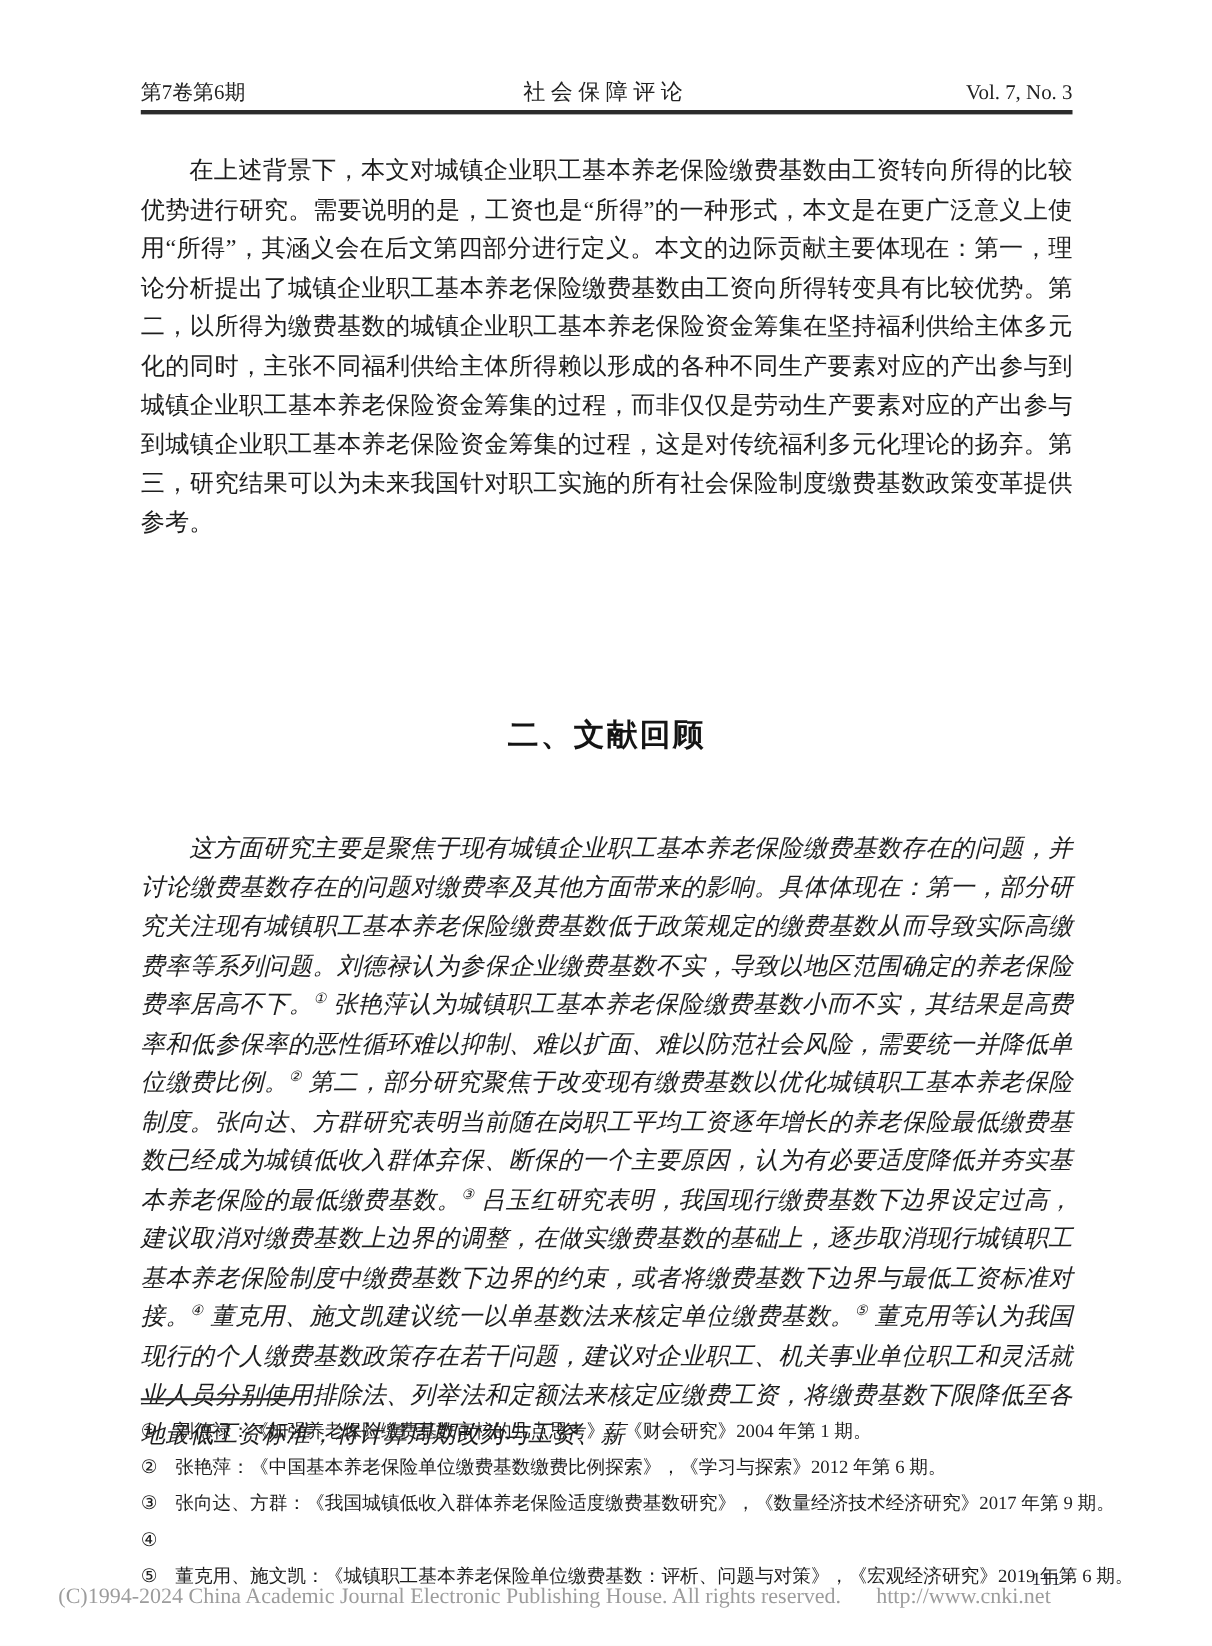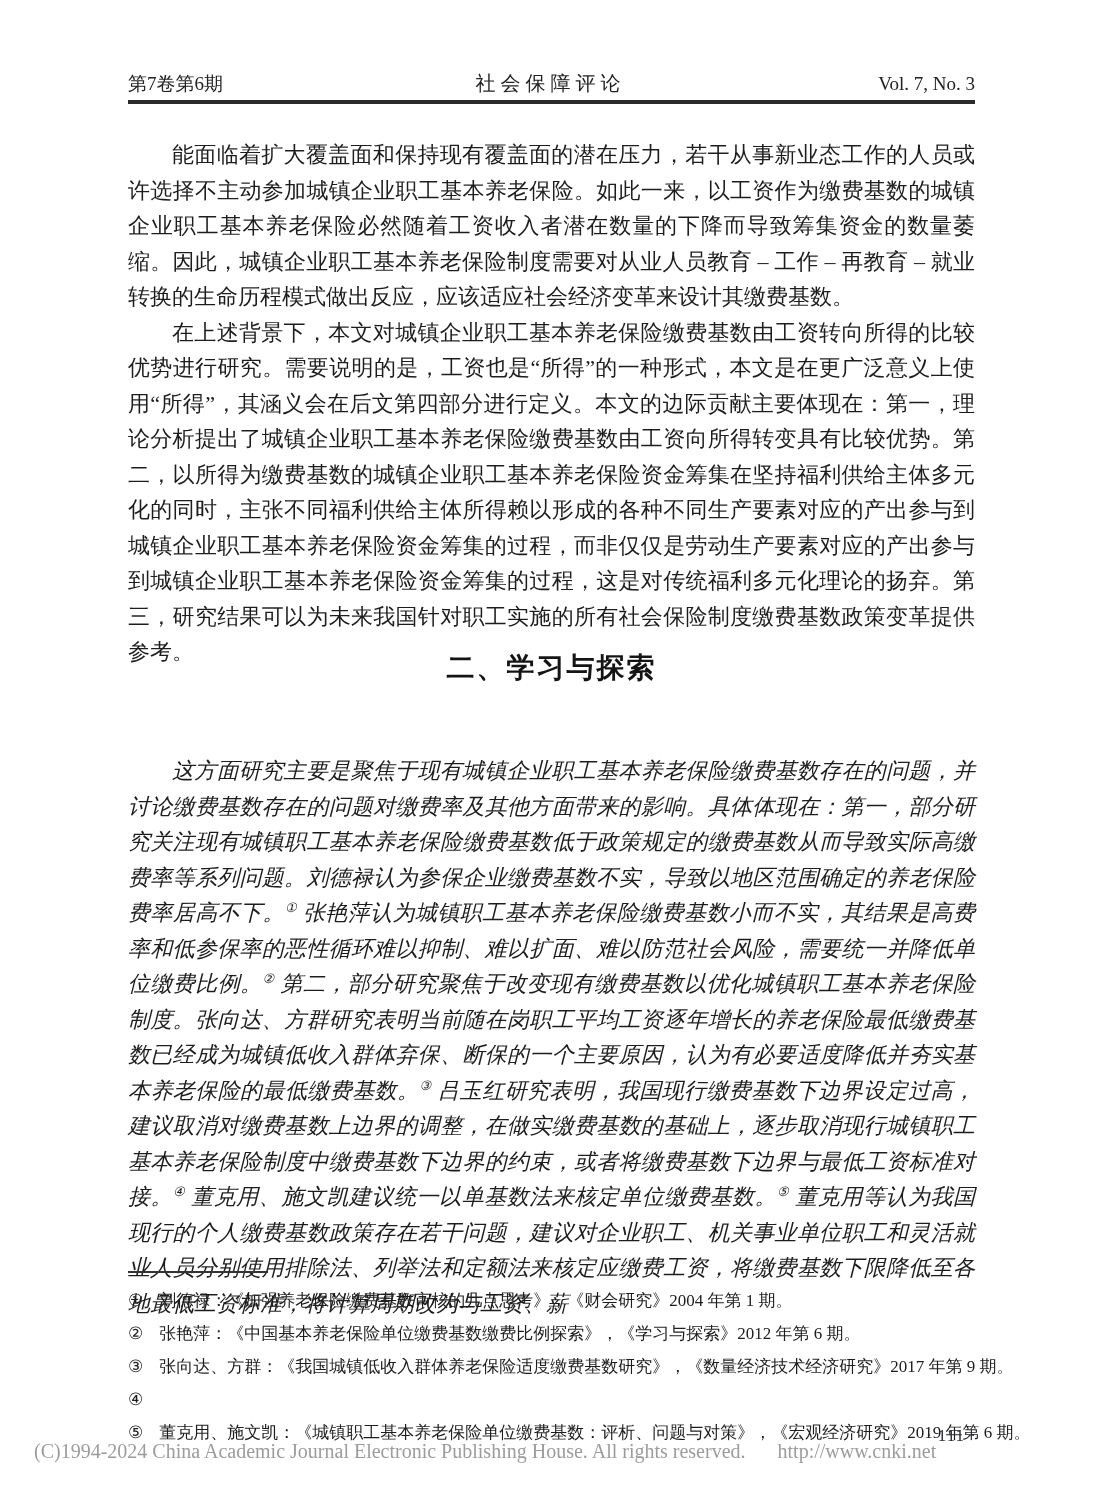--- a/index.html
+++ b/index.html
@@ -49,44 +49,43 @@
     position:absolute;left:128px;top:1284px;width:880px;
     font-size:17px;line-height:33px;color:#1d1d1d;
   }
   .footnote-item{display:flex;white-space:nowrap;}
   .footnote-marker{flex:0 0 auto;margin-right:16px;}
   .page-number{
     position:absolute;right:125px;top:1426px;
     font-size:17px;color:#2a2a3a;letter-spacing:1px;
   }
   .footer-line{
-    position:absolute;left:34px;top:1440px;width:900px;
+    position:absolute;left:53px;top:1440px;width:900px;
     font-size:20px;color:#9c9c9c;
     display:flex;gap:32px;white-space:nowrap;
   }
   .footer-url{color:#9c9c9c;text-decoration:none;}
 </style>
 </head>
 <body>
 
 <div class="page">
 
   <div class="header-row">
     <span>第7卷第6期</span>
     <span class="journal-title">社会保障评论</span>
     <span>Vol. 7, No. 3</span>
   </div>
   <div class="header-rule"></div>
 
   <div class="body-block body-block-1">
-    <p>能面临着扩大覆盖面和保持现有覆盖面的潜在压力，若干从事新业态工作的人员或许选择不主动参加城镇企业职工基本养老保险。如此一来，以工资作为缴费基数的城镇企业职工基本养老保险必然随着工资收入者潜在数量的下降而导致筹集资金的数量萎缩。因此，城镇企业职工基本养老保险制度需要对从业人员教育 – 工作 – 再教育 – 就业转换的生命历程模式做出反应，应该适应社会经济变革来设计其缴费基数。</p>
     <p>在上述背景下，本文对城镇企业职工基本养老保险缴费基数由工资转向所得的比较优势进行研究。需要说明的是，工资也是“所得”的一种形式，本文是在更广泛意义上使用“所得”，其涵义会在后文第四部分进行定义。本文的边际贡献主要体现在：第一，理论分析提出了城镇企业职工基本养老保险缴费基数由工资向所得转变具有比较优势。第二，以所得为缴费基数的城镇企业职工基本养老保险资金筹集在坚持福利供给主体多元化的同时，主张不同福利供给主体所得赖以形成的各种不同生产要素对应的产出参与到城镇企业职工基本养老保险资金筹集的过程，而非仅仅是劳动生产要素对应的产出参与到城镇企业职工基本养老保险资金筹集的过程，这是对传统福利多元化理论的扬弃。第三，研究结果可以为未来我国针对职工实施的所有社会保险制度缴费基数政策变革提供参考。</p>
   </div>
 
-  <div class="section-heading">二、学习与探索</div>
+  <div class="section-heading">二、文献回顾</div>
 
 
   <div class="body-block body-block-2">
     <p>这方面研究主要是聚焦于现有城镇企业职工基本养老保险缴费基数存在的问题，并讨论缴费基数存在的问题对缴费率及其他方面带来的影响。具体体现在：第一，部分研究关注现有城镇职工基本养老保险缴费基数低于政策规定的缴费基数从而导致实际高缴费率等系列问题。刘德禄认为参保企业缴费基数不实，导致以地区范围确定的养老保险费率居高不下。<sup>①</sup> 张艳萍认为城镇职工基本养老保险缴费基数小而不实，其结果是高费率和低参保率的恶性循环难以抑制、难以扩面、难以防范社会风险，需要统一并降低单位缴费比例。<sup>②</sup> 第二，部分研究聚焦于改变现有缴费基数以优化城镇职工基本养老保险制度。张向达、方群研究表明当前随在岗职工平均工资逐年增长的养老保险最低缴费基数已经成为城镇低收入群体弃保、断保的一个主要原因，认为有必要适度降低并夯实基本养老保险的最低缴费基数。<sup>③</sup> 吕玉红研究表明，我国现行缴费基数下边界设定过高，建议取消对缴费基数上边界的调整，在做实缴费基数的基础上，逐步取消现行城镇职工基本养老保险制度中缴费基数下边界的约束，或者将缴费基数下边界与最低工资标准对接。<sup>④</sup> 董克用、施文凯建议统一以单基数法来核定单位缴费基数。<sup>⑤</sup> 董克用等认为我国现行的个人缴费基数政策存在若干问题，建议对企业职工、机关事业单位职工和灵活就业人员分别使用排除法、列举法和定额法来核定应缴费工资，将缴费基数下限降低至各地最低工资标准，将计算周期改为与工资、薪</p>
   </div>
 
   <div class="footnote-sep"></div>
 
   <div class="footnotes">
     <div class="footnote-item">

